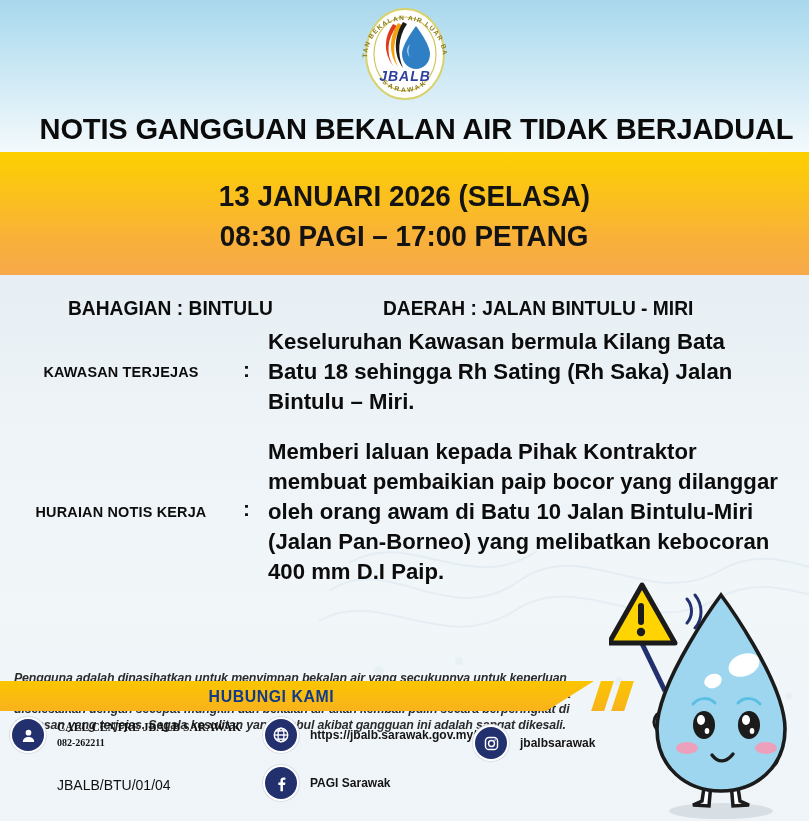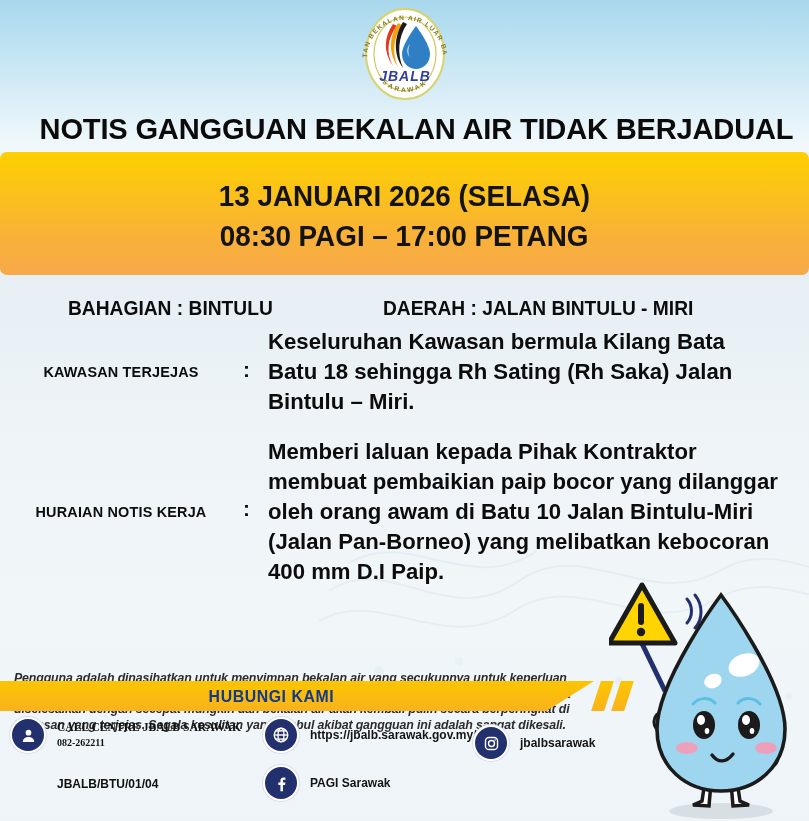--- a/index.html
+++ b/index.html
@@ -32,21 +32,21 @@
     font-family:"Liberation Sans",sans-serif;
     transform:scaleX(0.97);
     text-shadow:0 1px 0 rgba(255,255,255,.35);
   }
 
   
   .date-band{
     position:relative;width:100%;height:123px;
     background:linear-gradient(180deg,#fdd000 0%,#fbc318 30%,#f9b03a 72%,#f7a94a 100%);
     display:flex;flex-direction:column;align-items:center;justify-content:center;
-    box-sizing:border-box;padding-top:4px;border-radius:7px;
+    box-sizing:border-box;padding-top:4px;
   }
   .date-band .line{
     color:#131313;font-weight:bold;font-size:29px;line-height:40px;
     transform:scaleX(0.96);white-space:nowrap;
   }
 
   
   .body-area{
     position:relative;width:100%;height:546px;
     background:linear-gradient(180deg,#e7eff4 0%,#edf3f7 25%,#f1f6f9 60%,#eef4f8 100%);
@@ -137,21 +137,21 @@
     box-shadow:0 0 0 2px #ffffff, 0 0 0 3px #d9dde8;
   }
   .ctext{margin-left:13px;color:#121212;font-weight:bold;font-size:11.6px;line-height:15px;}
   .ctext .l2{font-size:10px;}
   .link{color:#141414;font-weight:bold;font-size:12px;}
 
   #c-call{left:12px;top:4px;font-family:Liberation Serif, serif;}
   #c-web{left:265px;top:4px;}
   #c-ig{left:475px;top:12px;}
   #c-fb{left:265px;top:52px;}
-  #c-ref{position:absolute;left:57px;top:62px;color:#101010;font-weight:bold;font-size:12px;}
+  #c-ref{position:absolute;left:57px;top:62px;color:#101010;font-weight:normal;font-size:14px;}
 
   svg{display:block;}
 </style>
 </head>
 <body>
 
 <div class="poster">
 
   <div class="header">
 

